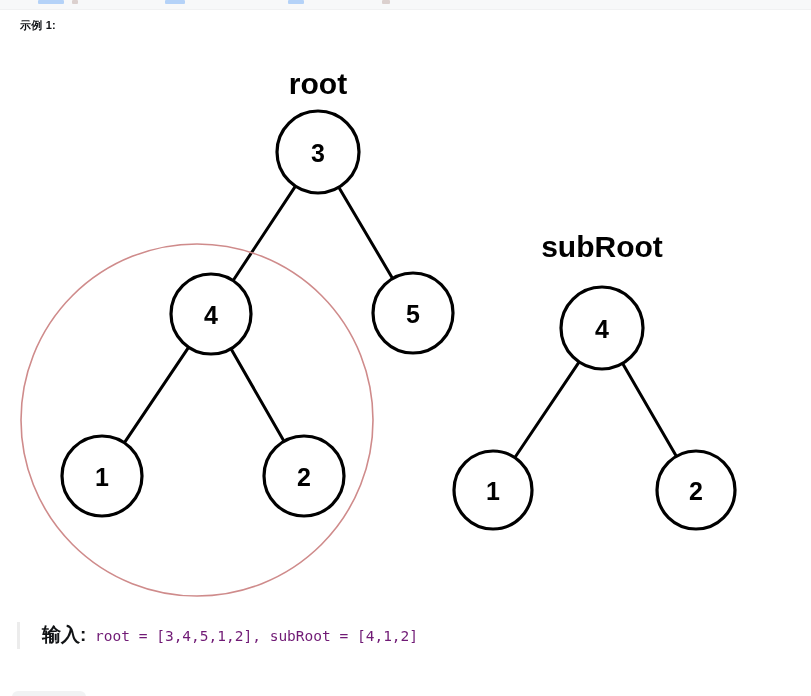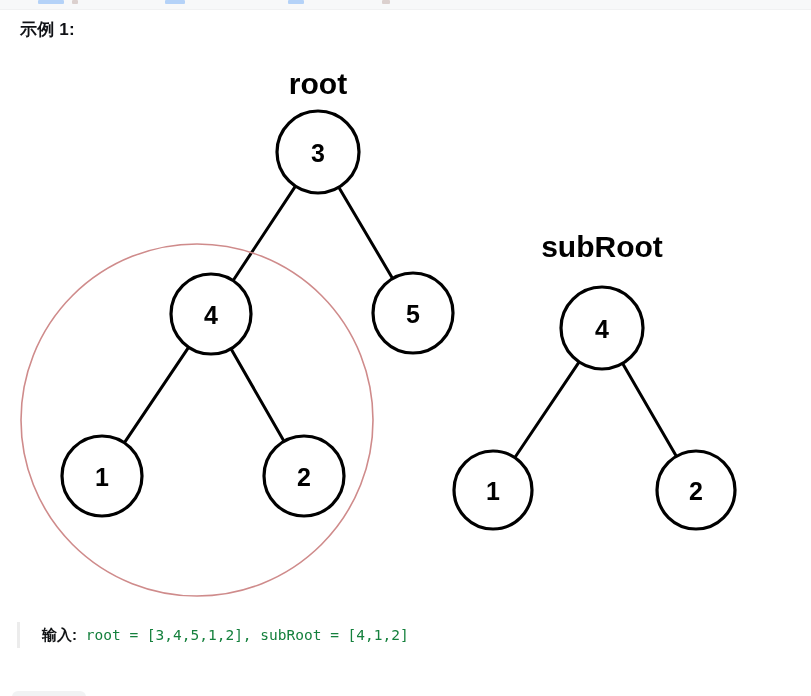--- a/index.html
+++ b/index.html
@@ -33,21 +33,21 @@
     background: #9ec5f7;
     opacity: .75;
     border-radius: 1px;
   }
   .top-strip .frag.gray { background: #c8b6b0; opacity: .6; }
 
   
   .example-heading {
     position: absolute;
     left: 20px; top: 18px;
-    font-size: 17px;
+    font-size: 11px;
     font-weight: bold;
     letter-spacing: .2px;
     color: #0f1115;
     white-space: nowrap;
   }
 
   
   .diagram {
     position: absolute;
     left: 0; top: 48px;
@@ -102,24 +102,24 @@
     font-size: 15px;
     line-height: 25px;
     white-space: pre;
     color: #5b5f66;
     font-family: "DejaVu Sans Mono", "Liberation Mono", monospace;
   }
   .io-key {
     font-family: "Liberation Sans", "DejaVu Sans", sans-serif;
     font-weight: bold;
     color: #111315;
-    font-size: 15px;
+    font-size: 19px;
   }
   .io-val {
-    color: #15803d;
+    color: #701a75;
     font-family: "DejaVu Sans Mono", "Liberation Mono", monospace;
     font-size: 14.5px;
   }
 
   
   .bottom-pill {
     position: absolute;
     left: 12px; top: 691px;
     width: 74px; height: 22px;
     background: #f1f2f3;

